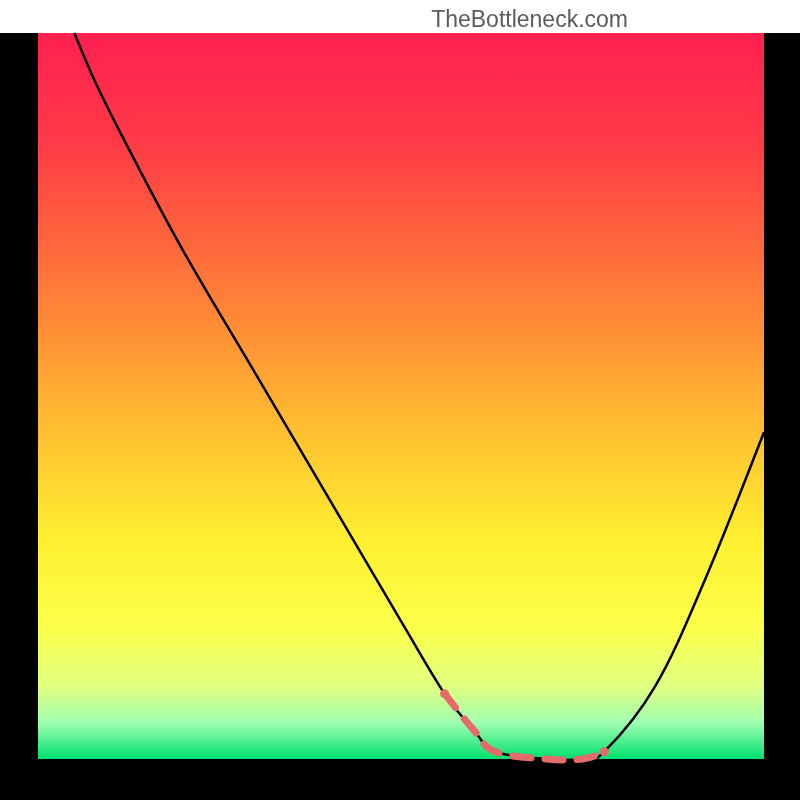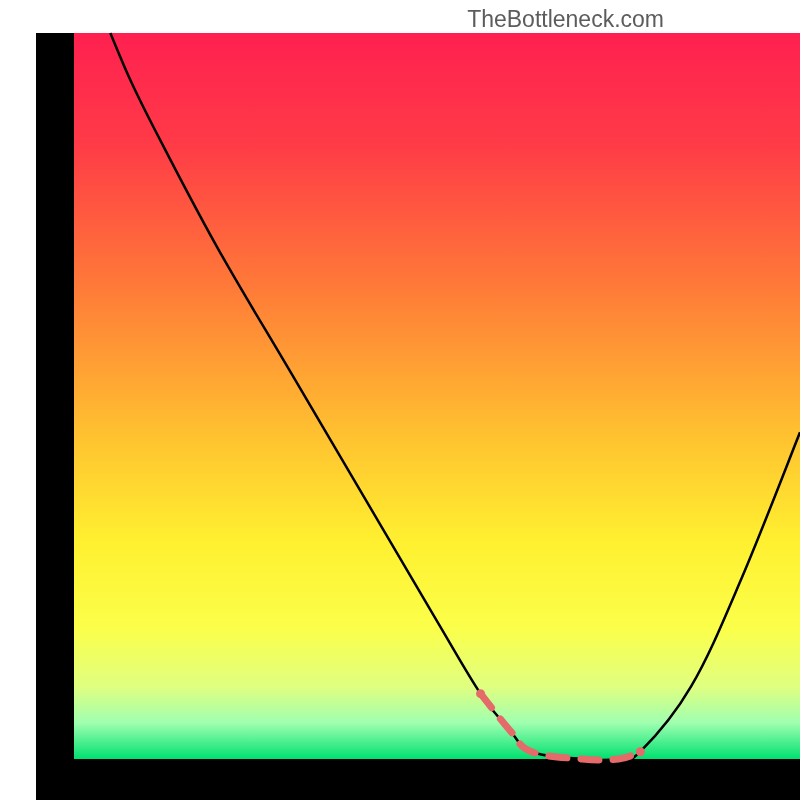--- a/index.html
+++ b/index.html
@@ -8,21 +8,20 @@
     background: #ffffff;
     width: 800px;
     height: 800px;
     overflow: hidden;
     font-family: Arial, sans-serif;
   }
   .container {
     position: relative;
     width: 648px;
     height: 800px;
-    margin-left: 36px;
   }
   .watermark {
     position: absolute;
     top: 6px;
     right: 20px;
     color: #5c5c5c;
     font-size: 23px;
     font-weight: 400;
     z-index: 10;
   }

